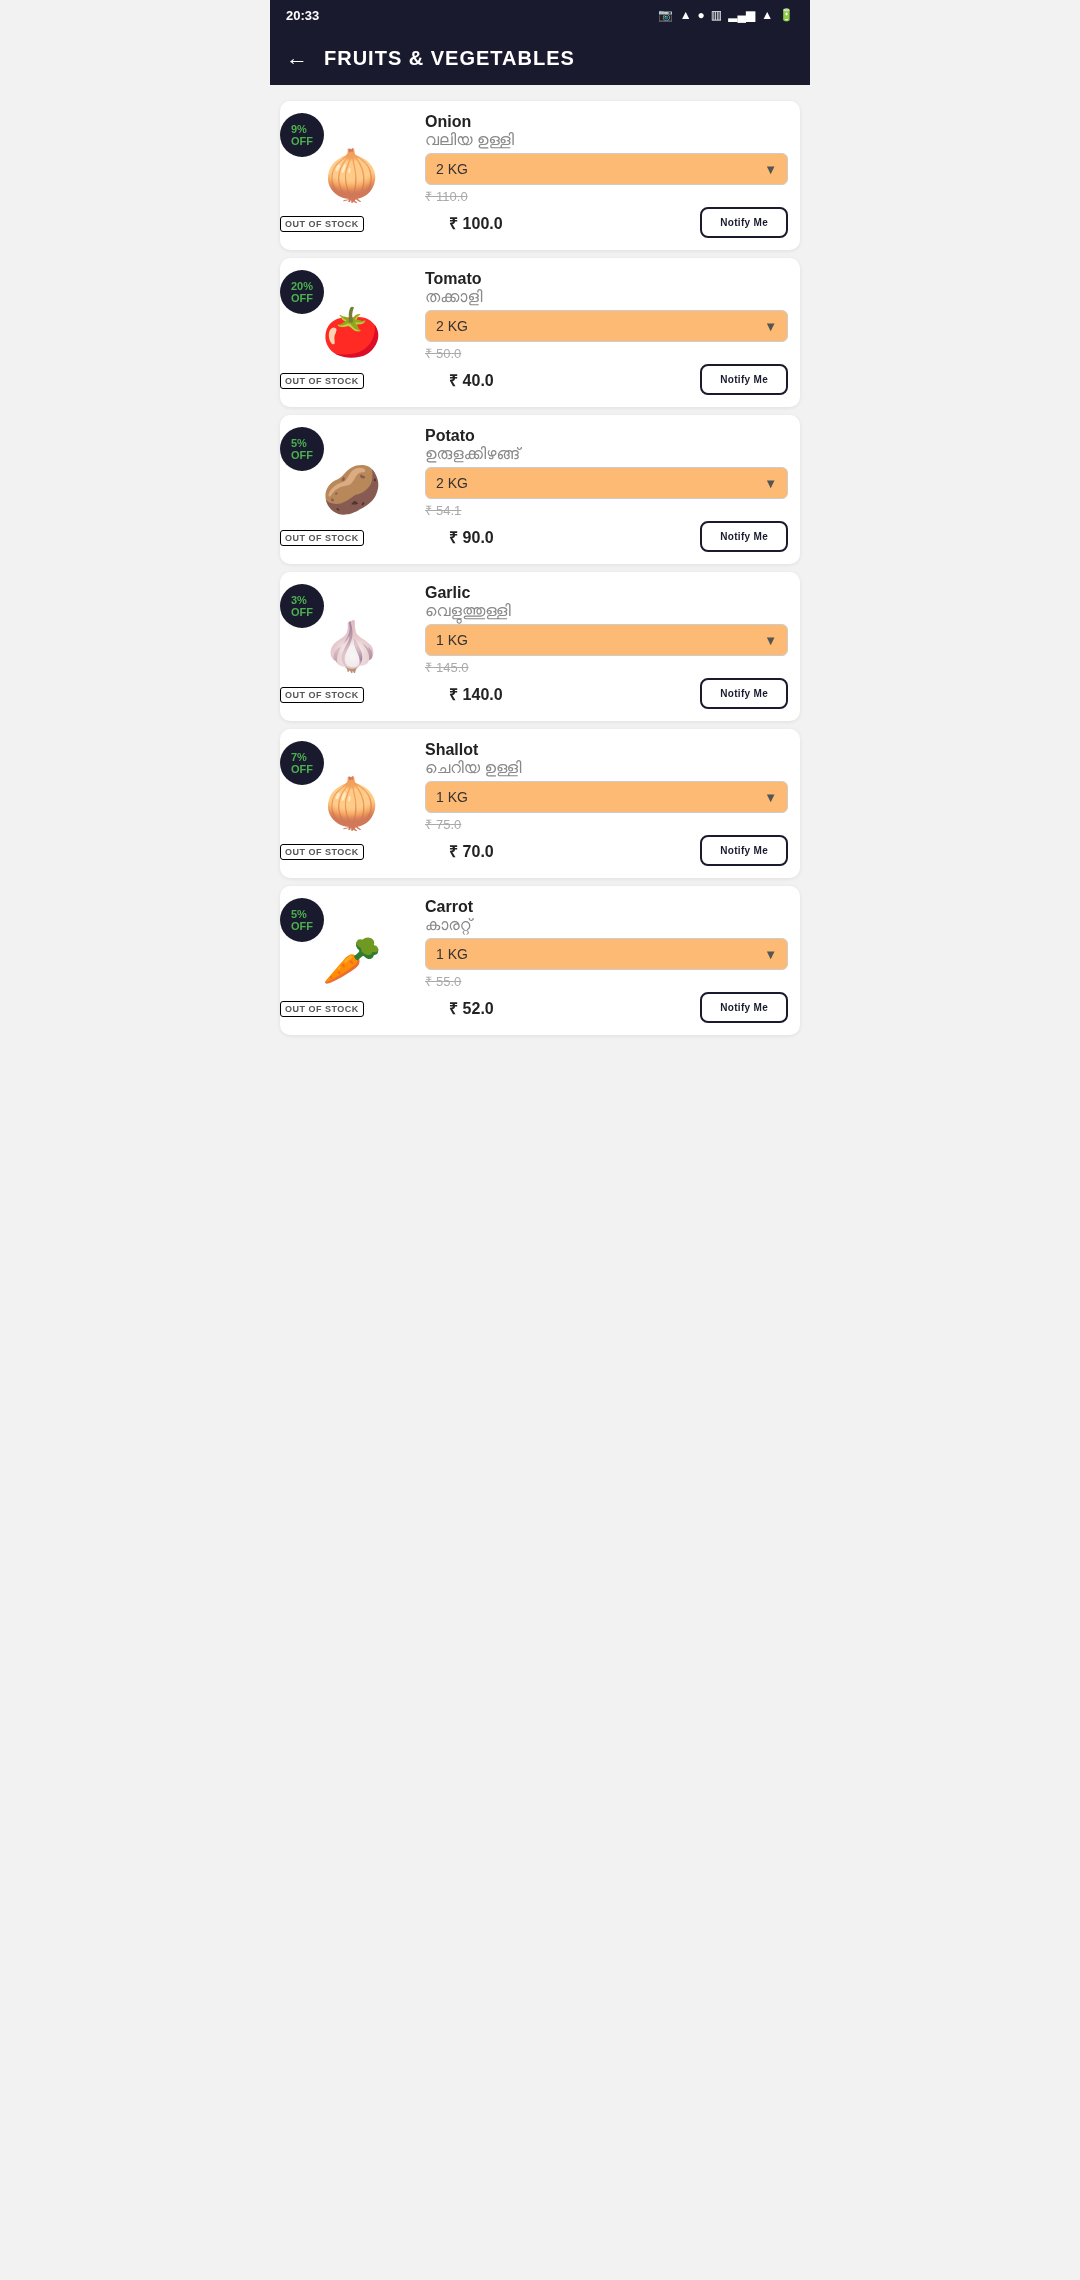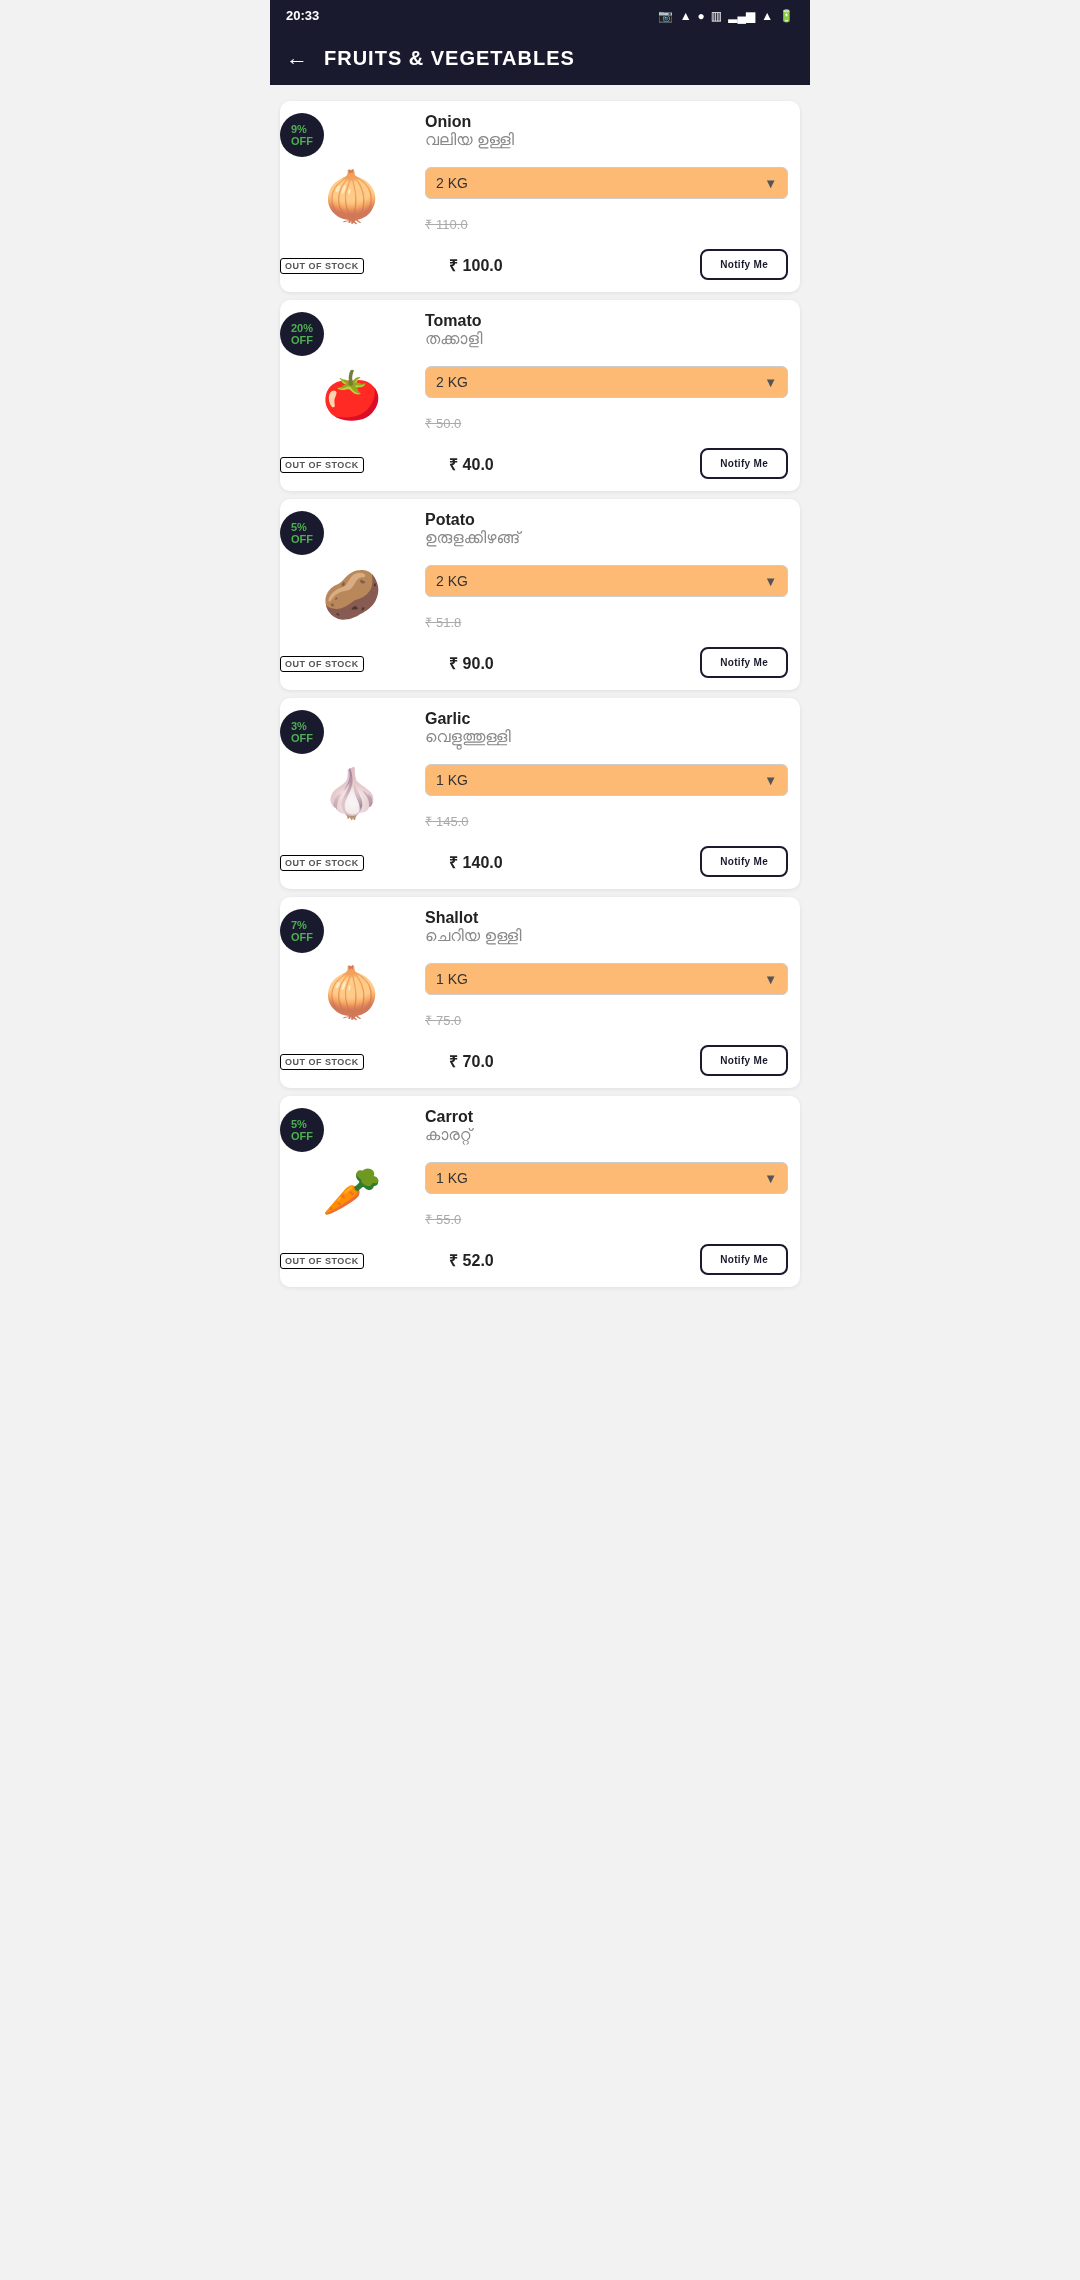--- a/index.html
+++ b/index.html
@@ -8,21 +8,21 @@
       font-family: 'Segoe UI', Arial, sans-serif;
       background: #f2f2f2;
       width: 540px;
       margin: 0 auto;
     }
     .status-bar {
       background: #1a1a2e;
       color: white;
       display: flex;
       justify-content: space-between;
-      align-items: flex-end;
+      align-items: flex-start;
       padding: 8px 16px;
       font-size: 13px;
     }
     .status-bar .time { font-weight: bold; }
     .status-icons { display: flex; gap: 6px; align-items: center; font-size: 12px; }
     .header {
       background: #1a1a2e;
       color: white;
       display: flex;
       align-items: center;
@@ -99,21 +99,21 @@
       object-fit: contain;
       display: flex;
       align-items: center;
       justify-content: center;
       font-size: 40px;
     }
     .product-info {
       flex: 1;
       display: flex;
       flex-direction: column;
-      gap: 16px;
+      gap: 2px;
     }
     .product-name {
       font-size: 16px;
       font-weight: bold;
       color: #222;
     }
     .product-name-local {
       font-size: 16px;
       color: #888;
     }
@@ -251,21 +251,21 @@
     <div class="product-info">
       <div>
         <span class="product-name">Potato</span><br>
         <span class="product-name-local">ഉരുളക്കിഴങ്ങ്</span>
       </div>
       <div class="quantity-selector">
         <span>2 KG</span>
         <span class="chevron">▼</span>
       </div>
       <div class="price-row">
-        <span class="price-original">₹ 51.8</span>
+        <span class="price-original">₹ 54.1</span>
       </div>
       <div class="price-row-bottom">
         <span class="price-current">₹ 90.0</span>
         <button class="notify-btn">Notify Me</button>
       </div>
     </div>
   </div>
     <div class="product-card">
     <div class="product-image-wrapper">
       <div class="discount-badge">3%<br>OFF</div>

